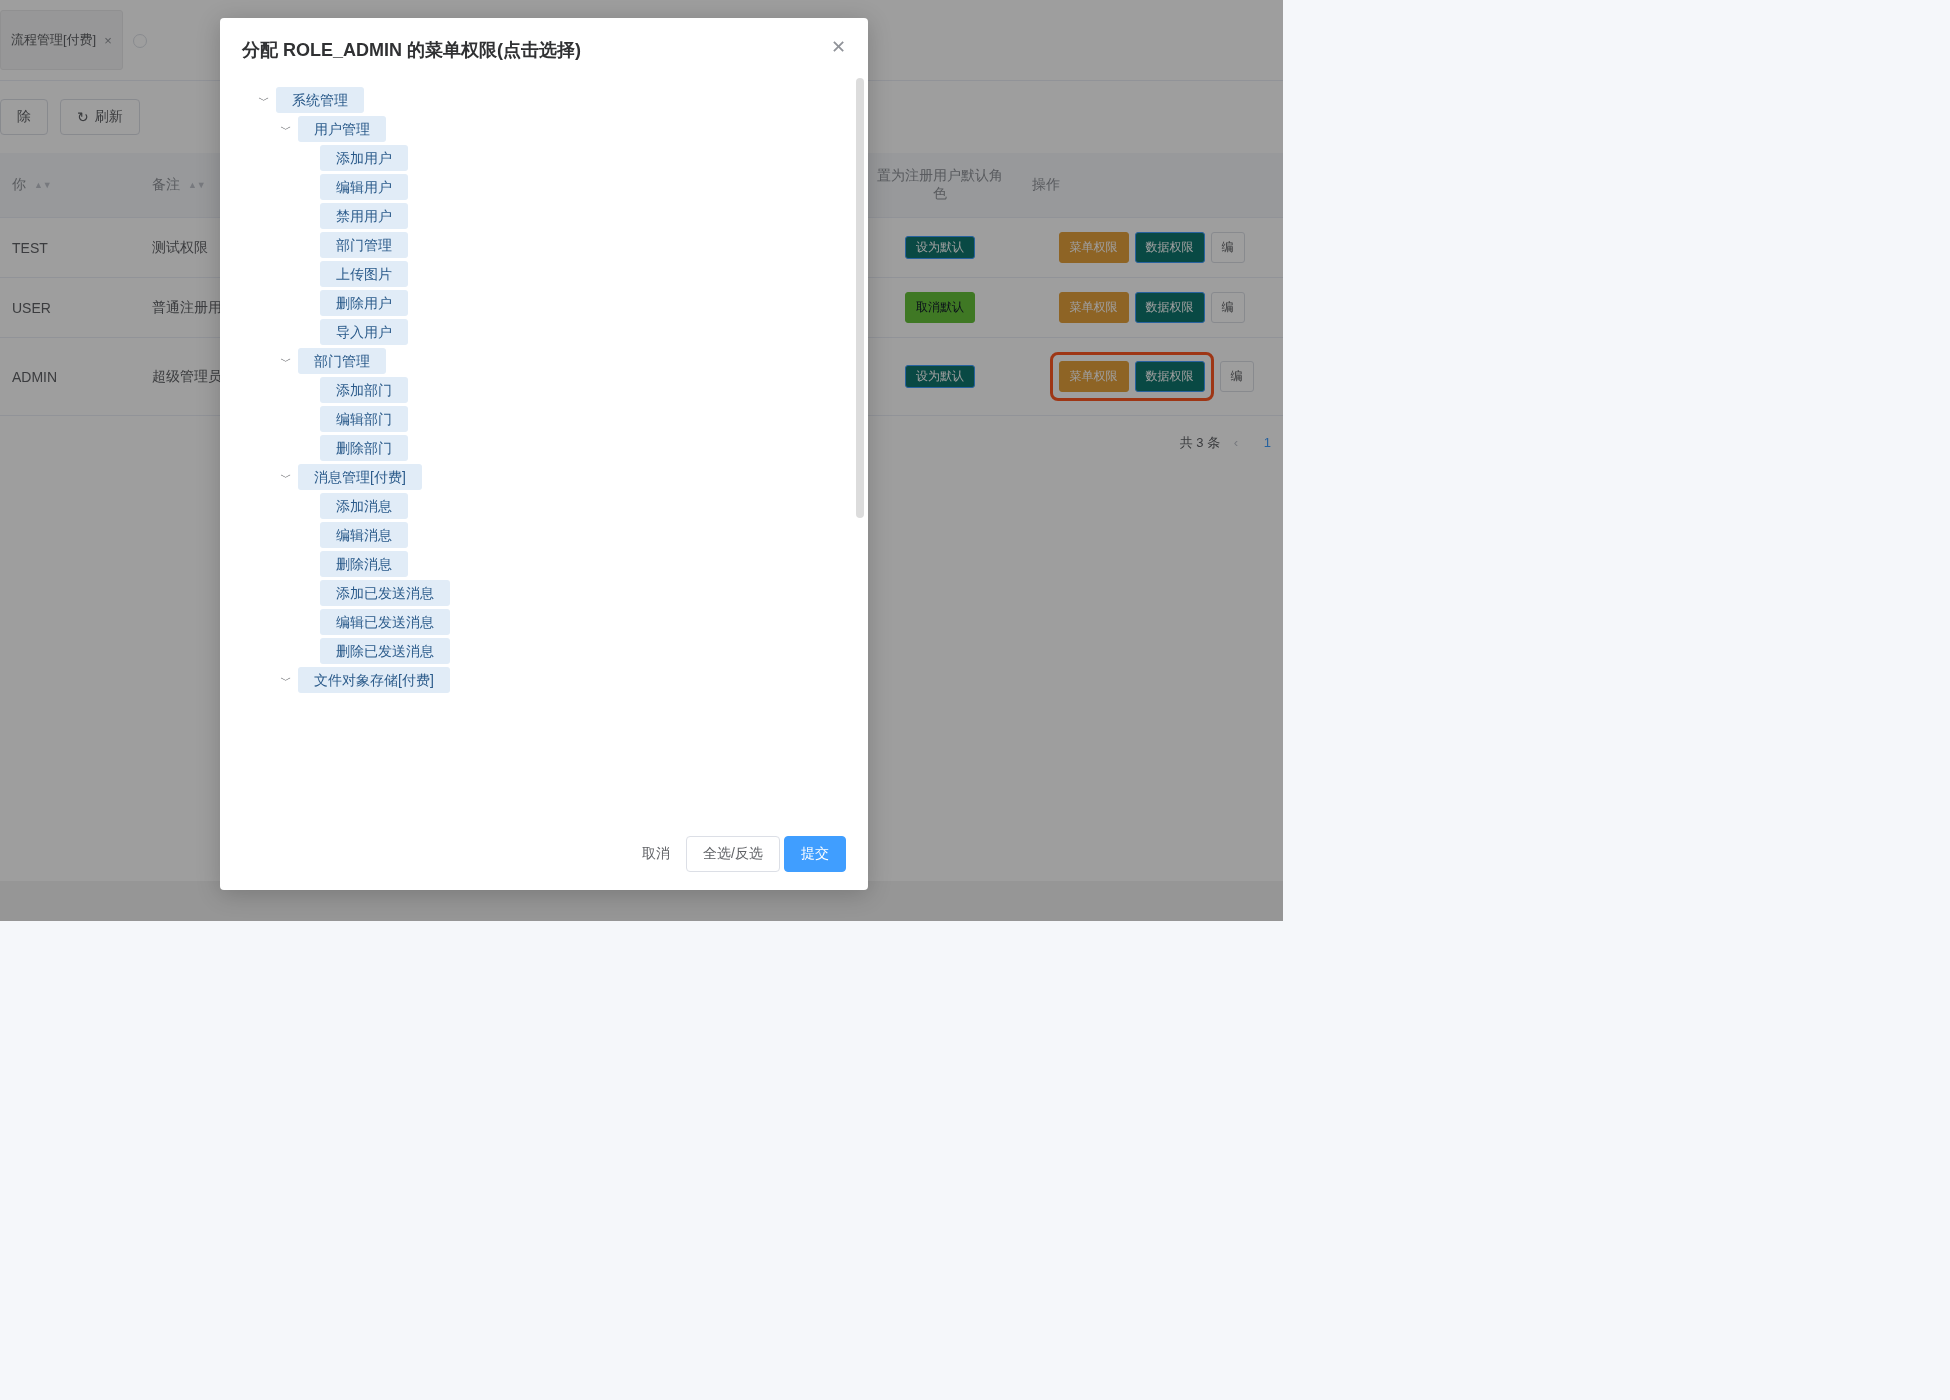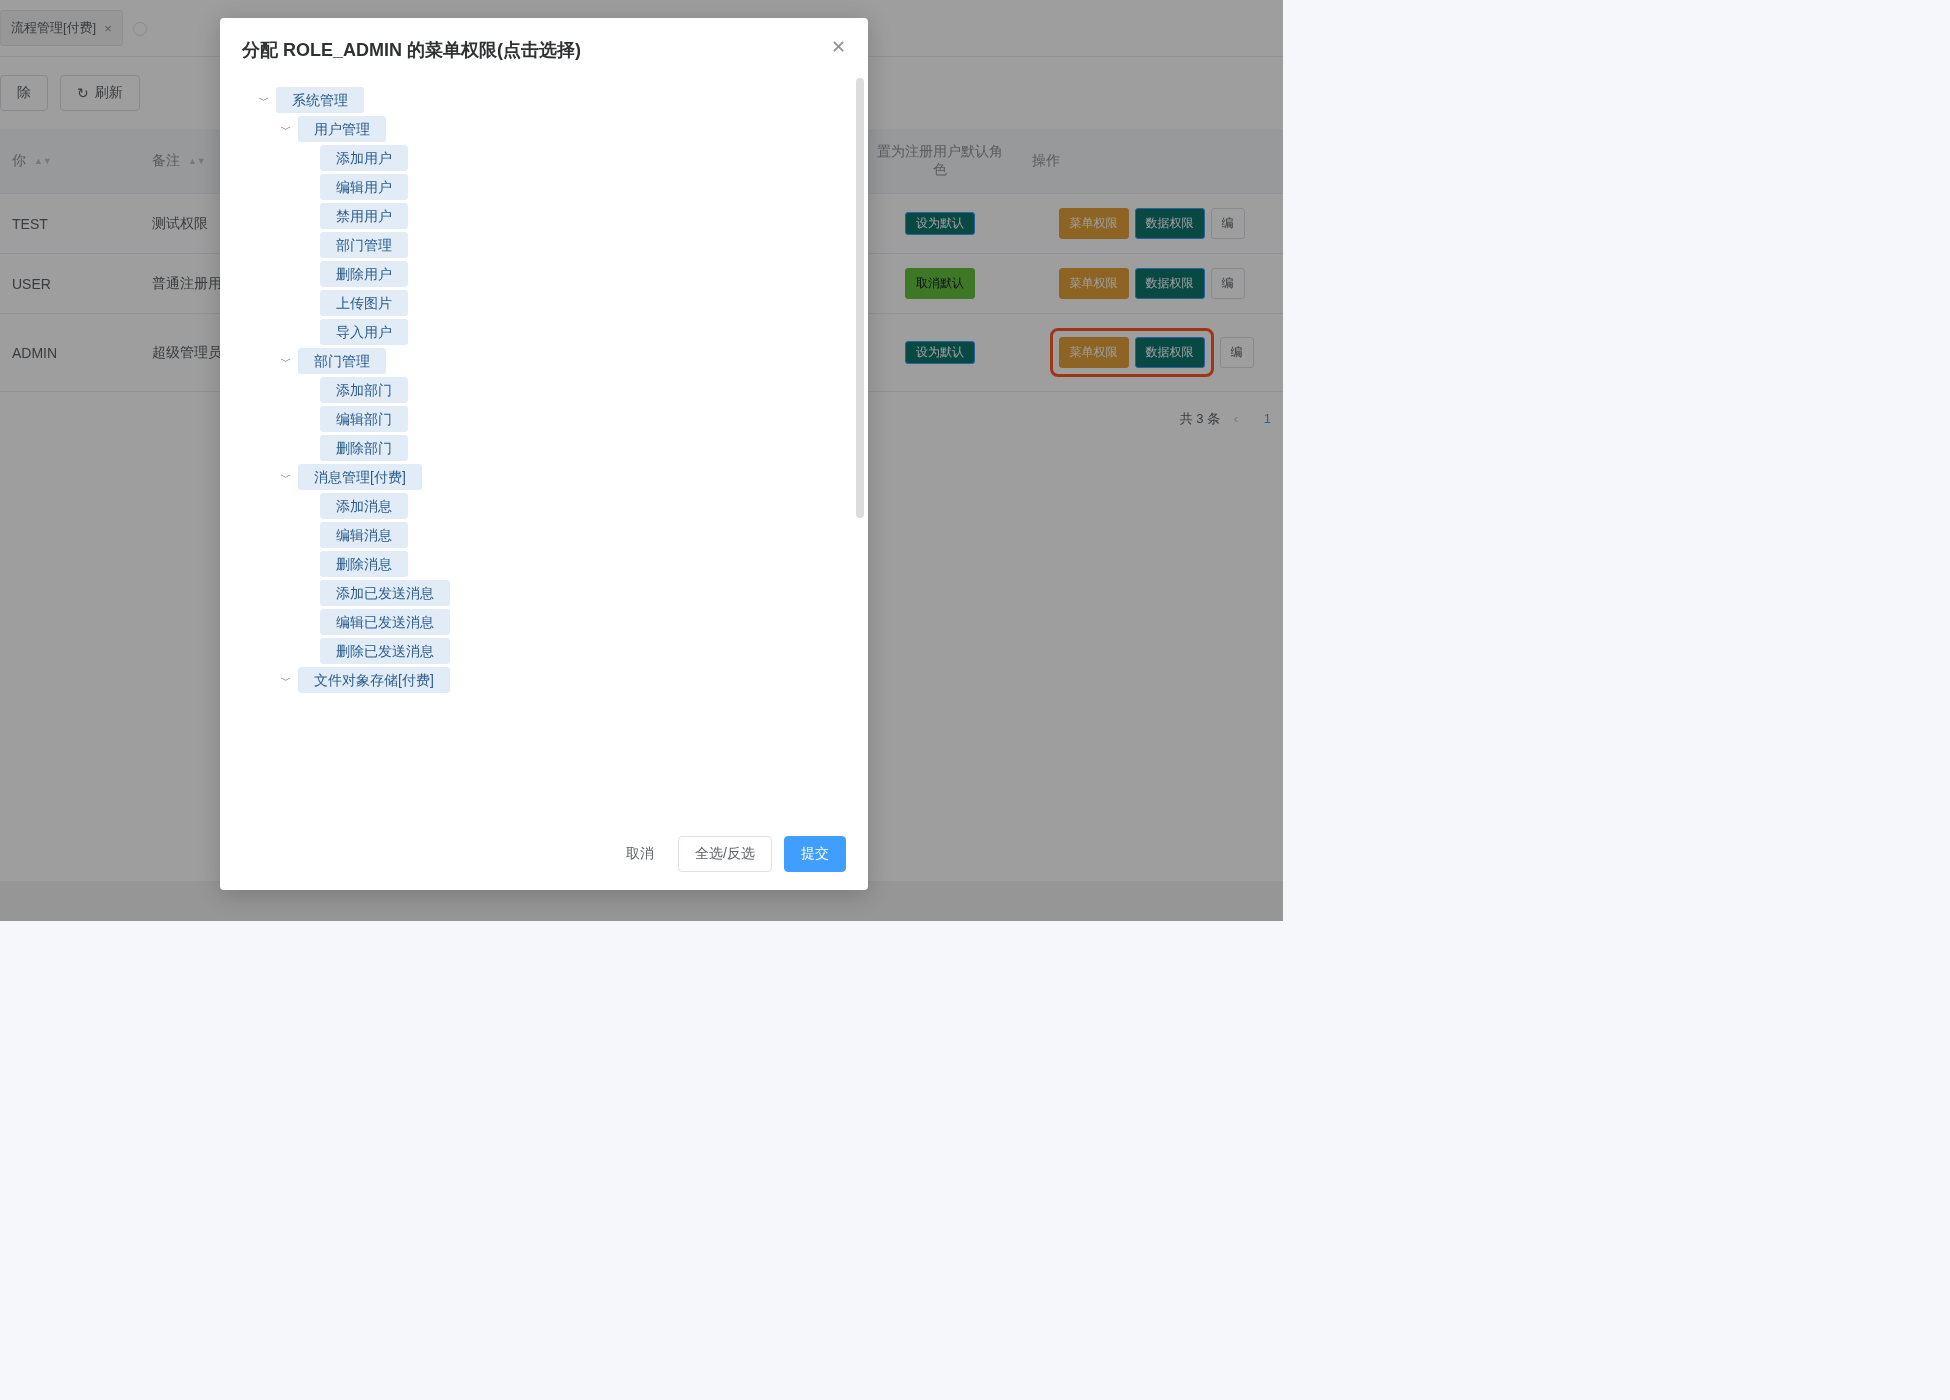--- a/index.html
+++ b/index.html
@@ -32,21 +32,21 @@
   gap: 10px;
   align-items: center;
   border-bottom: 1px solid #ebeef5;
 }
 .tag {
   display: inline-flex;
   align-items: center;
   background: #f4f4f5;
   border: 1px solid #e9e9eb;
   color: #606266;
-  padding: 8px 10px;
+  padding: 20px 10px;
   border-radius: 3px;
   font-size: 13px;
 }
 .tag .close {
   margin-left: 8px;
   color: #909399;
   cursor: pointer;
 }
 .radio-circle {
   width: 14px;
@@ -178,21 +178,21 @@
 .modal-scroll-thumb {
   width: 8px;
   height: 440px;
   background: #dcdcdc;
   border-radius: 4px;
 }
 .modal-footer {
   padding: 14px 22px 18px;
   display: flex;
   justify-content: flex-end;
-  gap: 12px;
+  gap: 4px;
   align-items: center;
 }
 
 
 .tree { font-size: 14px; color: #303133; }
 .tree ul { list-style: none; padding-left: 22px; }
 .tree > ul { padding-left: 6px; }
 .tree li { margin: 3px 0; }
 .node-row {
   display: flex;
@@ -344,27 +344,27 @@
                   </li>
                   <li>
                     <div class="node-row">
                       <span class="caret empty"></span>
                       <span class="node-label">部门管理</span>
                     </div>
                   </li>
                   <li>
                     <div class="node-row">
                       <span class="caret empty"></span>
+                      <span class="node-label">上传图片</span>
+                    </div>
+                  </li>
+                  <li>
+                    <div class="node-row">
+                      <span class="caret empty"></span>
                       <span class="node-label">删除用户</span>
-                    </div>
-                  </li>
-                  <li>
-                    <div class="node-row">
-                      <span class="caret empty"></span>
-                      <span class="node-label">上传图片</span>
                     </div>
                   </li>
                   <li>
                     <div class="node-row">
                       <span class="caret empty"></span>
                       <span class="node-label">导入用户</span>
                     </div>
                   </li>
                 </ul>
               </li>

